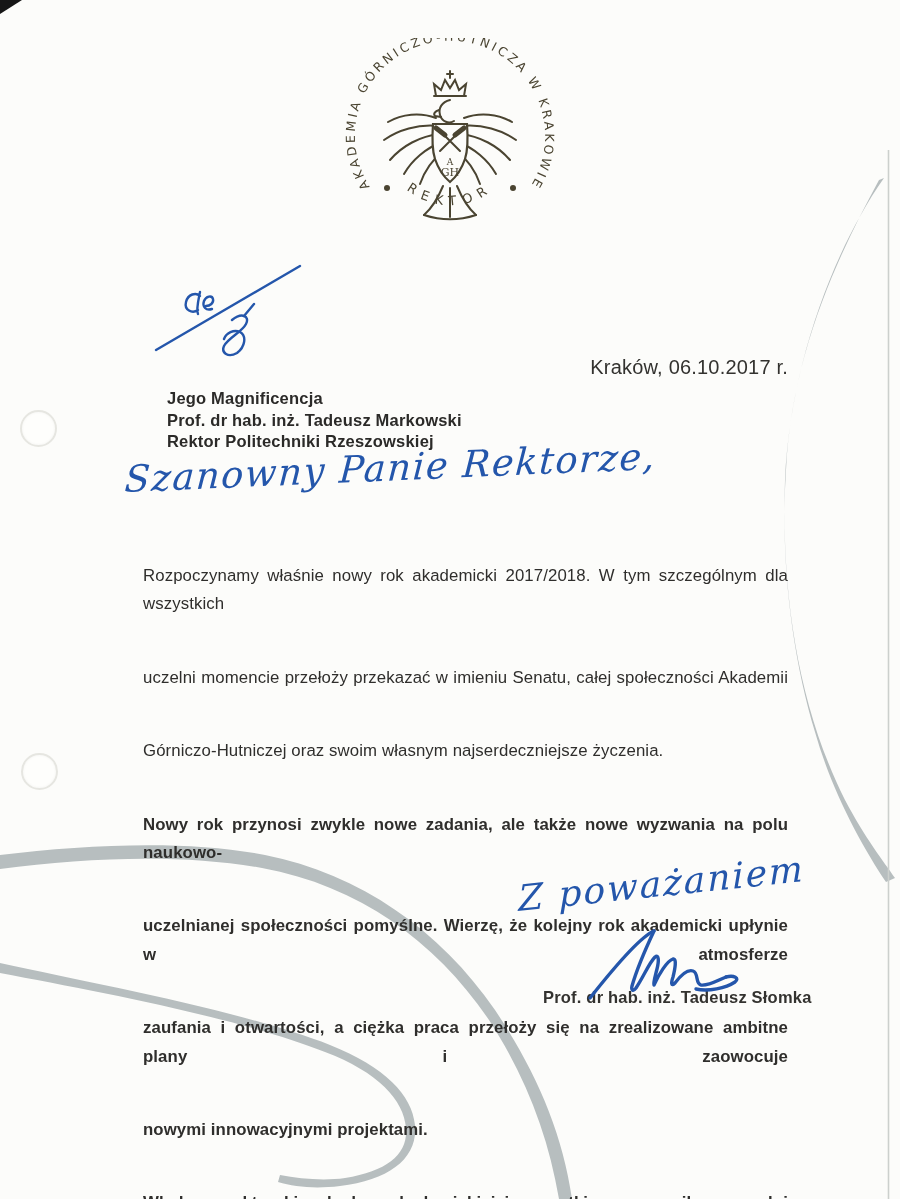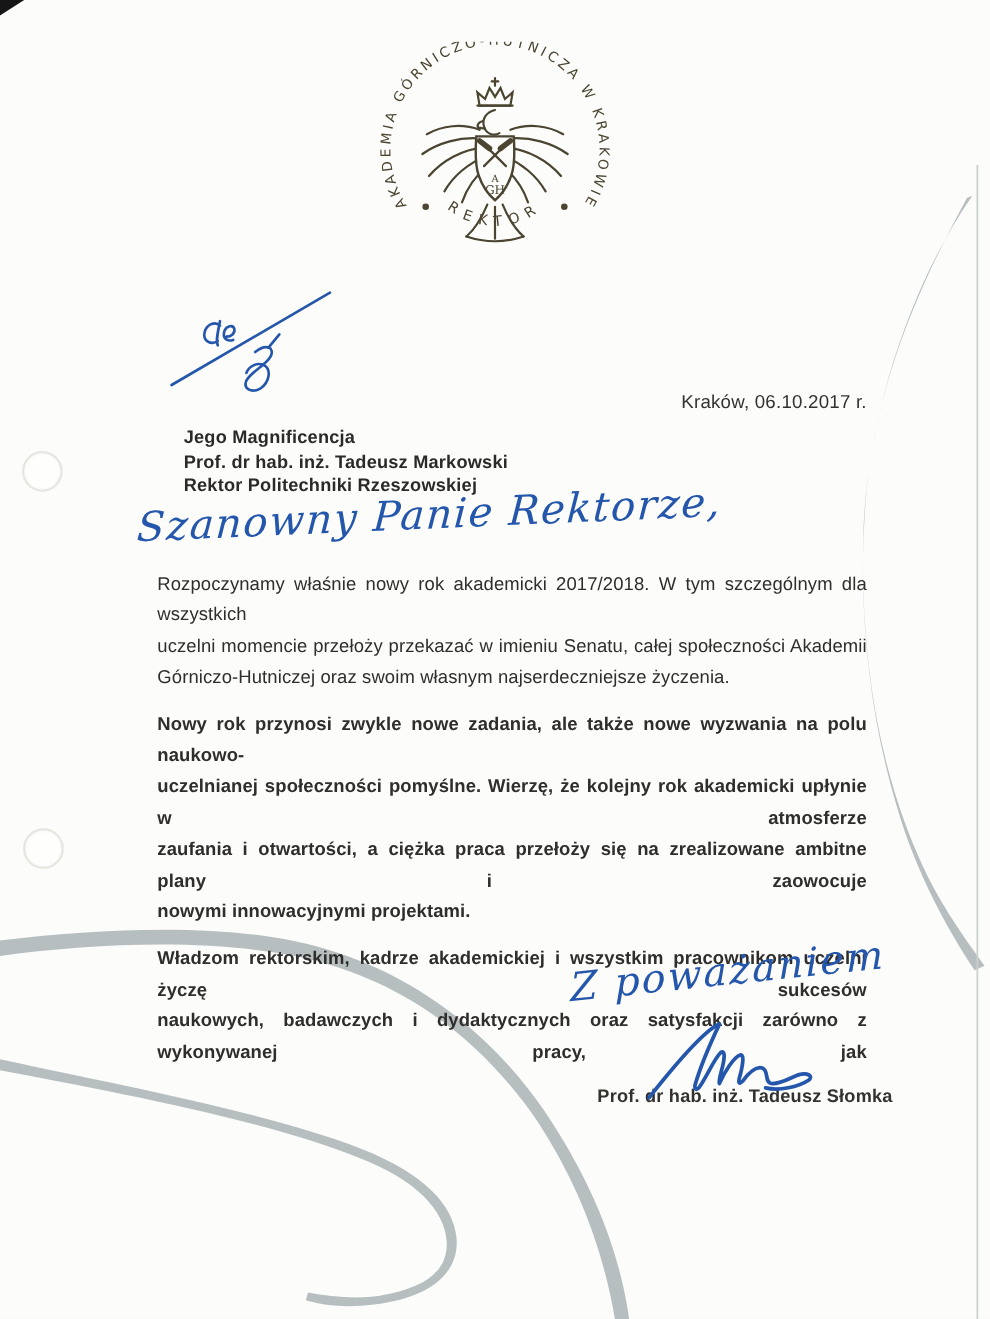--- a/index.html
+++ b/index.html
@@ -20,21 +20,21 @@
   .seal text{fill:#4a4431;}
   .ring-text{font-size:12.5px;letter-spacing:3px;font-family:"DejaVu Sans",sans-serif;}
   .ring-sub{font-size:13px;letter-spacing:7px;font-family:"DejaVu Sans",sans-serif;}
   .mono-a{font-size:9px;font-family:"DejaVu Serif",serif;text-anchor:middle;}
   .mono-gh{font-size:11px;font-family:"DejaVu Serif",serif;text-anchor:middle;}
   .paraphe,.signature{position:absolute;z-index:3;}
   .paraphe{left:148px;top:248px;}
   .signature{left:578px;top:918px;}
   .date{
     position:absolute;right:112px;top:356px;z-index:2;
-    font-size:17px;letter-spacing:0.2px;color:#33322f;
+    font-size:20px;letter-spacing:0.2px;color:#33322f;
   }
   .addressee{
     position:absolute;left:143px;top:388px;z-index:2;
     font-size:16.5px;font-weight:bold;line-height:21.5px;
     letter-spacing:0.2px;color:#2b2a28;margin-left:24px;
   }
   .hand{
     font-family:"DejaVu Serif",serif;font-style:italic;color:#2456ab;z-index:3;
     position:absolute;white-space:nowrap;
   }
@@ -45,21 +45,21 @@
   .closing{
     left:518px;top:878px;font-size:36px;letter-spacing:2px;
     transform:rotate(-6deg) skewX(-5deg);transform-origin:left top;
   }
   .body-block{
     position:absolute;left:143px;top:517px;width:645px;z-index:2;
     font-size:16.8px;line-height:28.4px;letter-spacing:0.1px;color:#2f2e2c;
   }
   .para{margin:0;}
   .para + .para{margin-top:14px;font-weight:bold;}
-  .bline{text-align:justify;text-align-last:justify;}
+  .bline{text-align:justify;text-align-last:justify;margin-top:45px;}
   .bline.last{text-align-last:left;}
   .signer{
     position:absolute;left:543px;top:988px;z-index:2;
     font-size:16.5px;font-weight:bold;letter-spacing:0.2px;color:#33322f;
   }
 </style>
 </head>
 <body>
 
 <div class="page">

